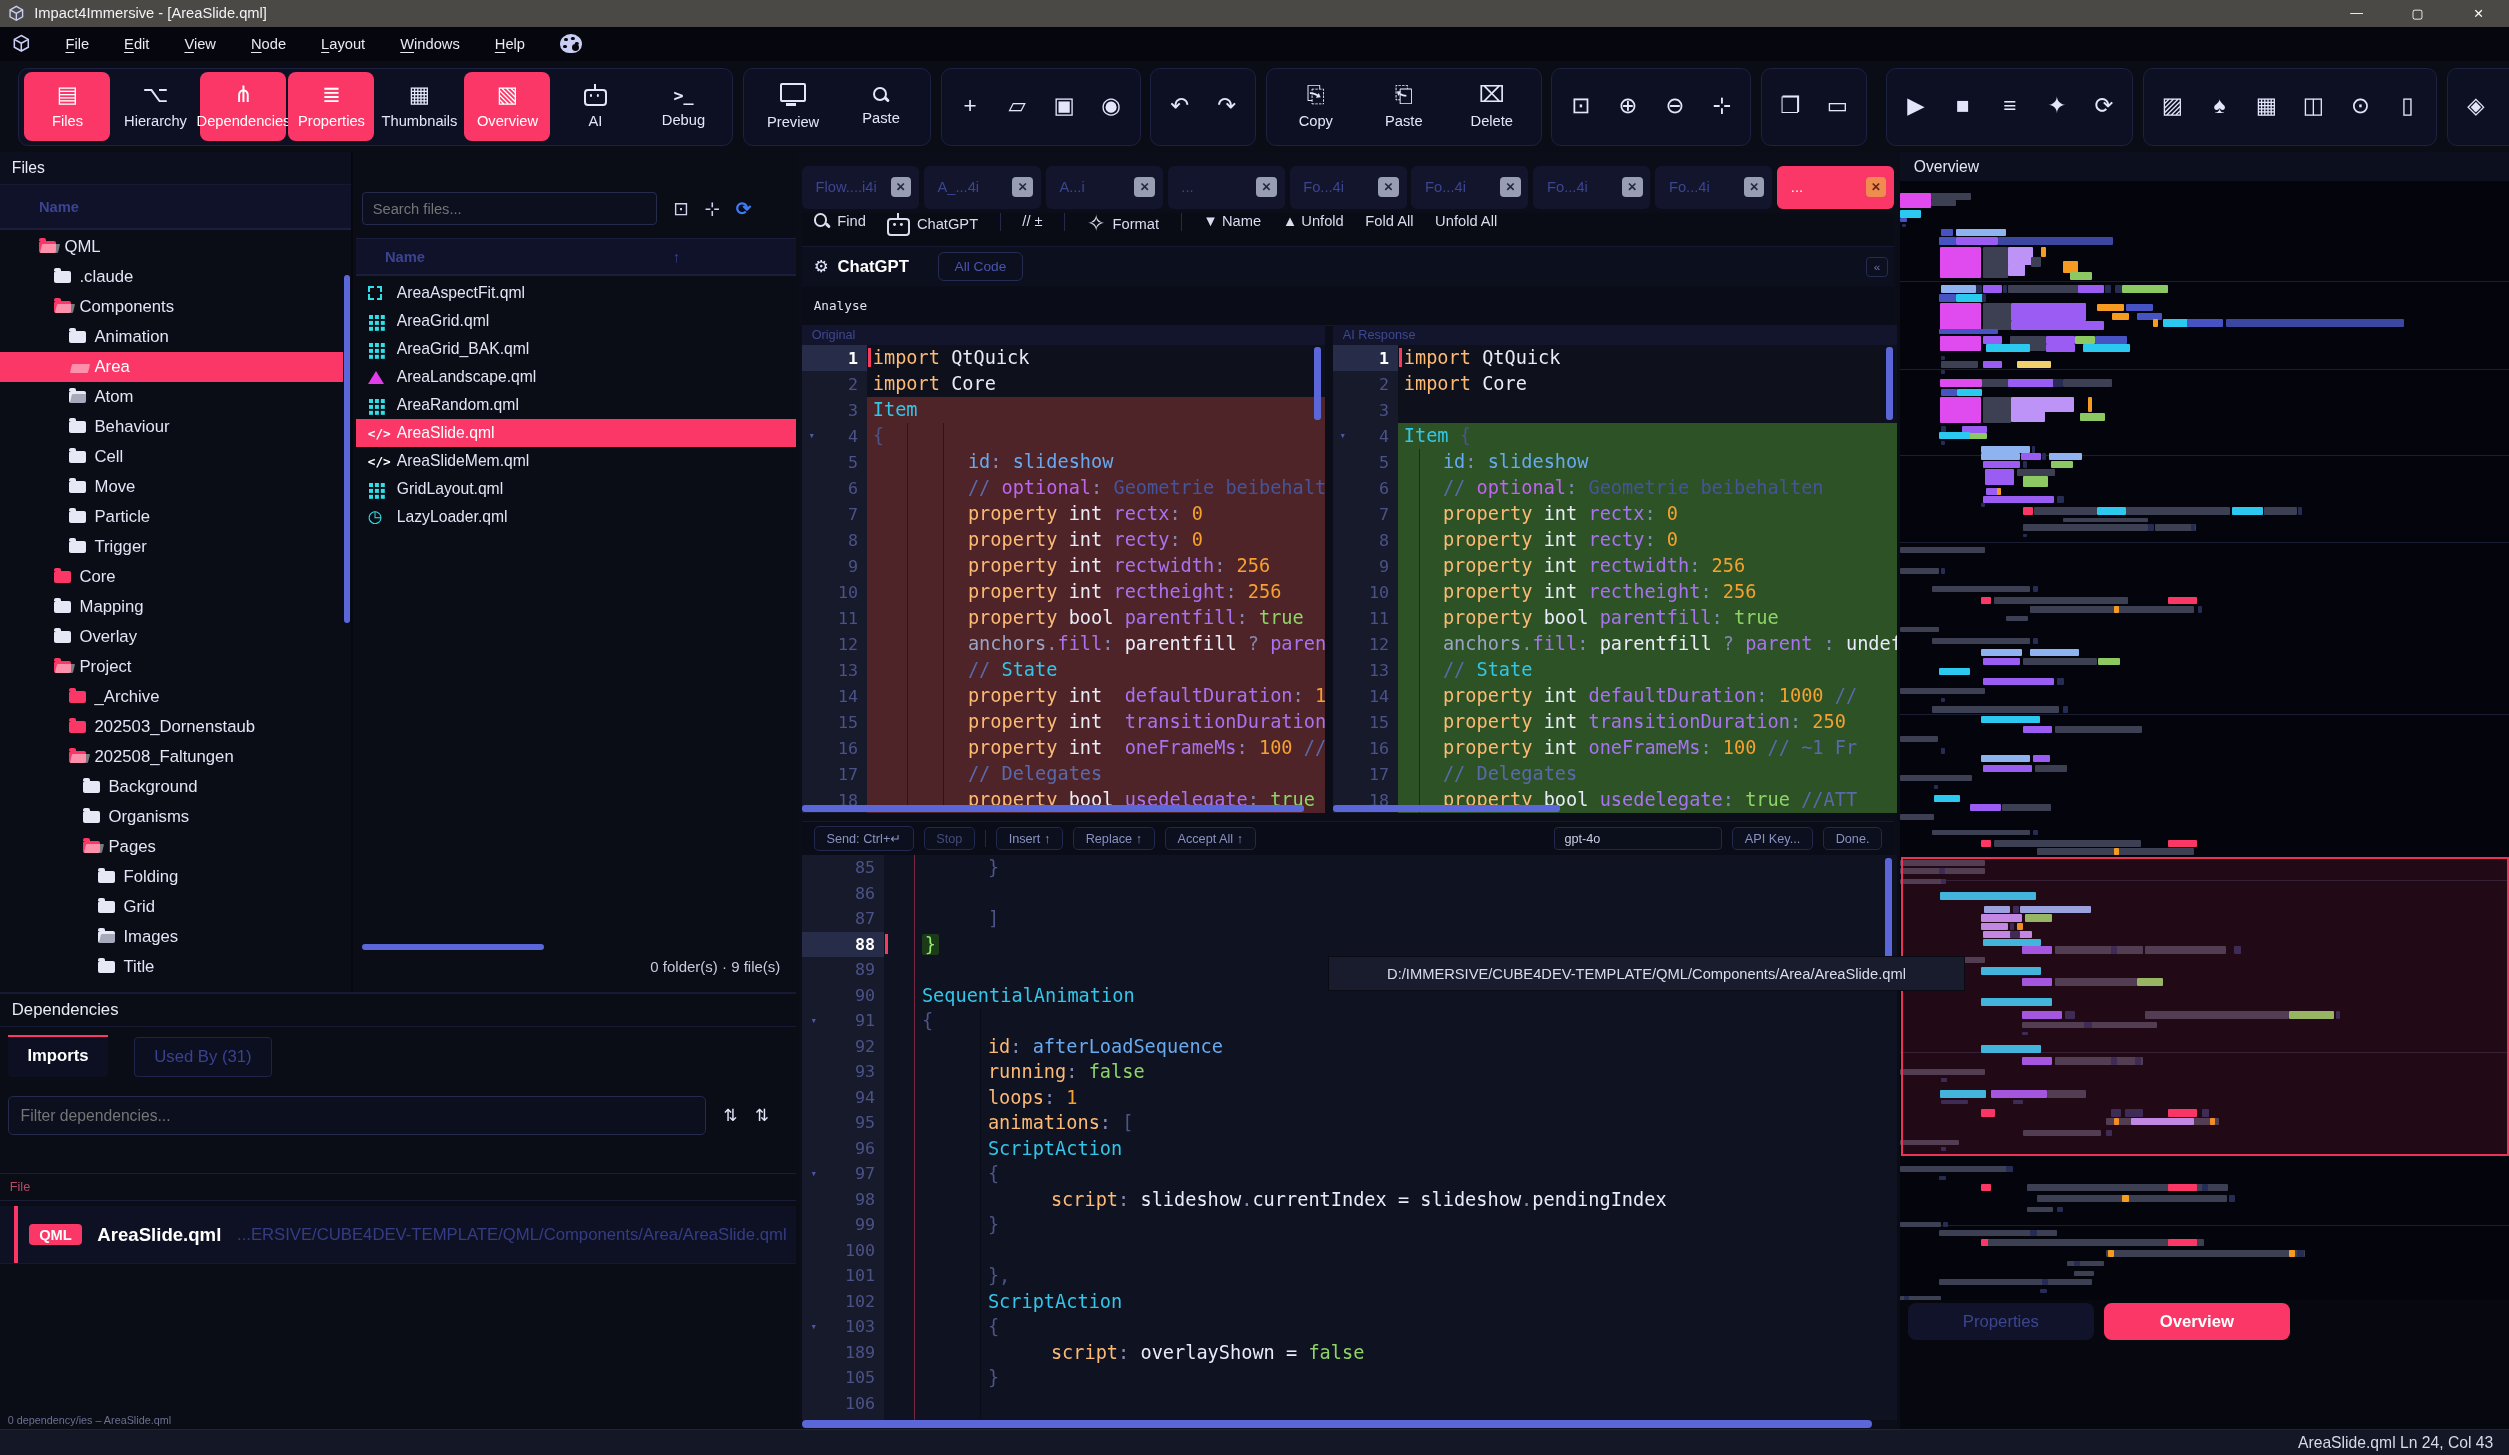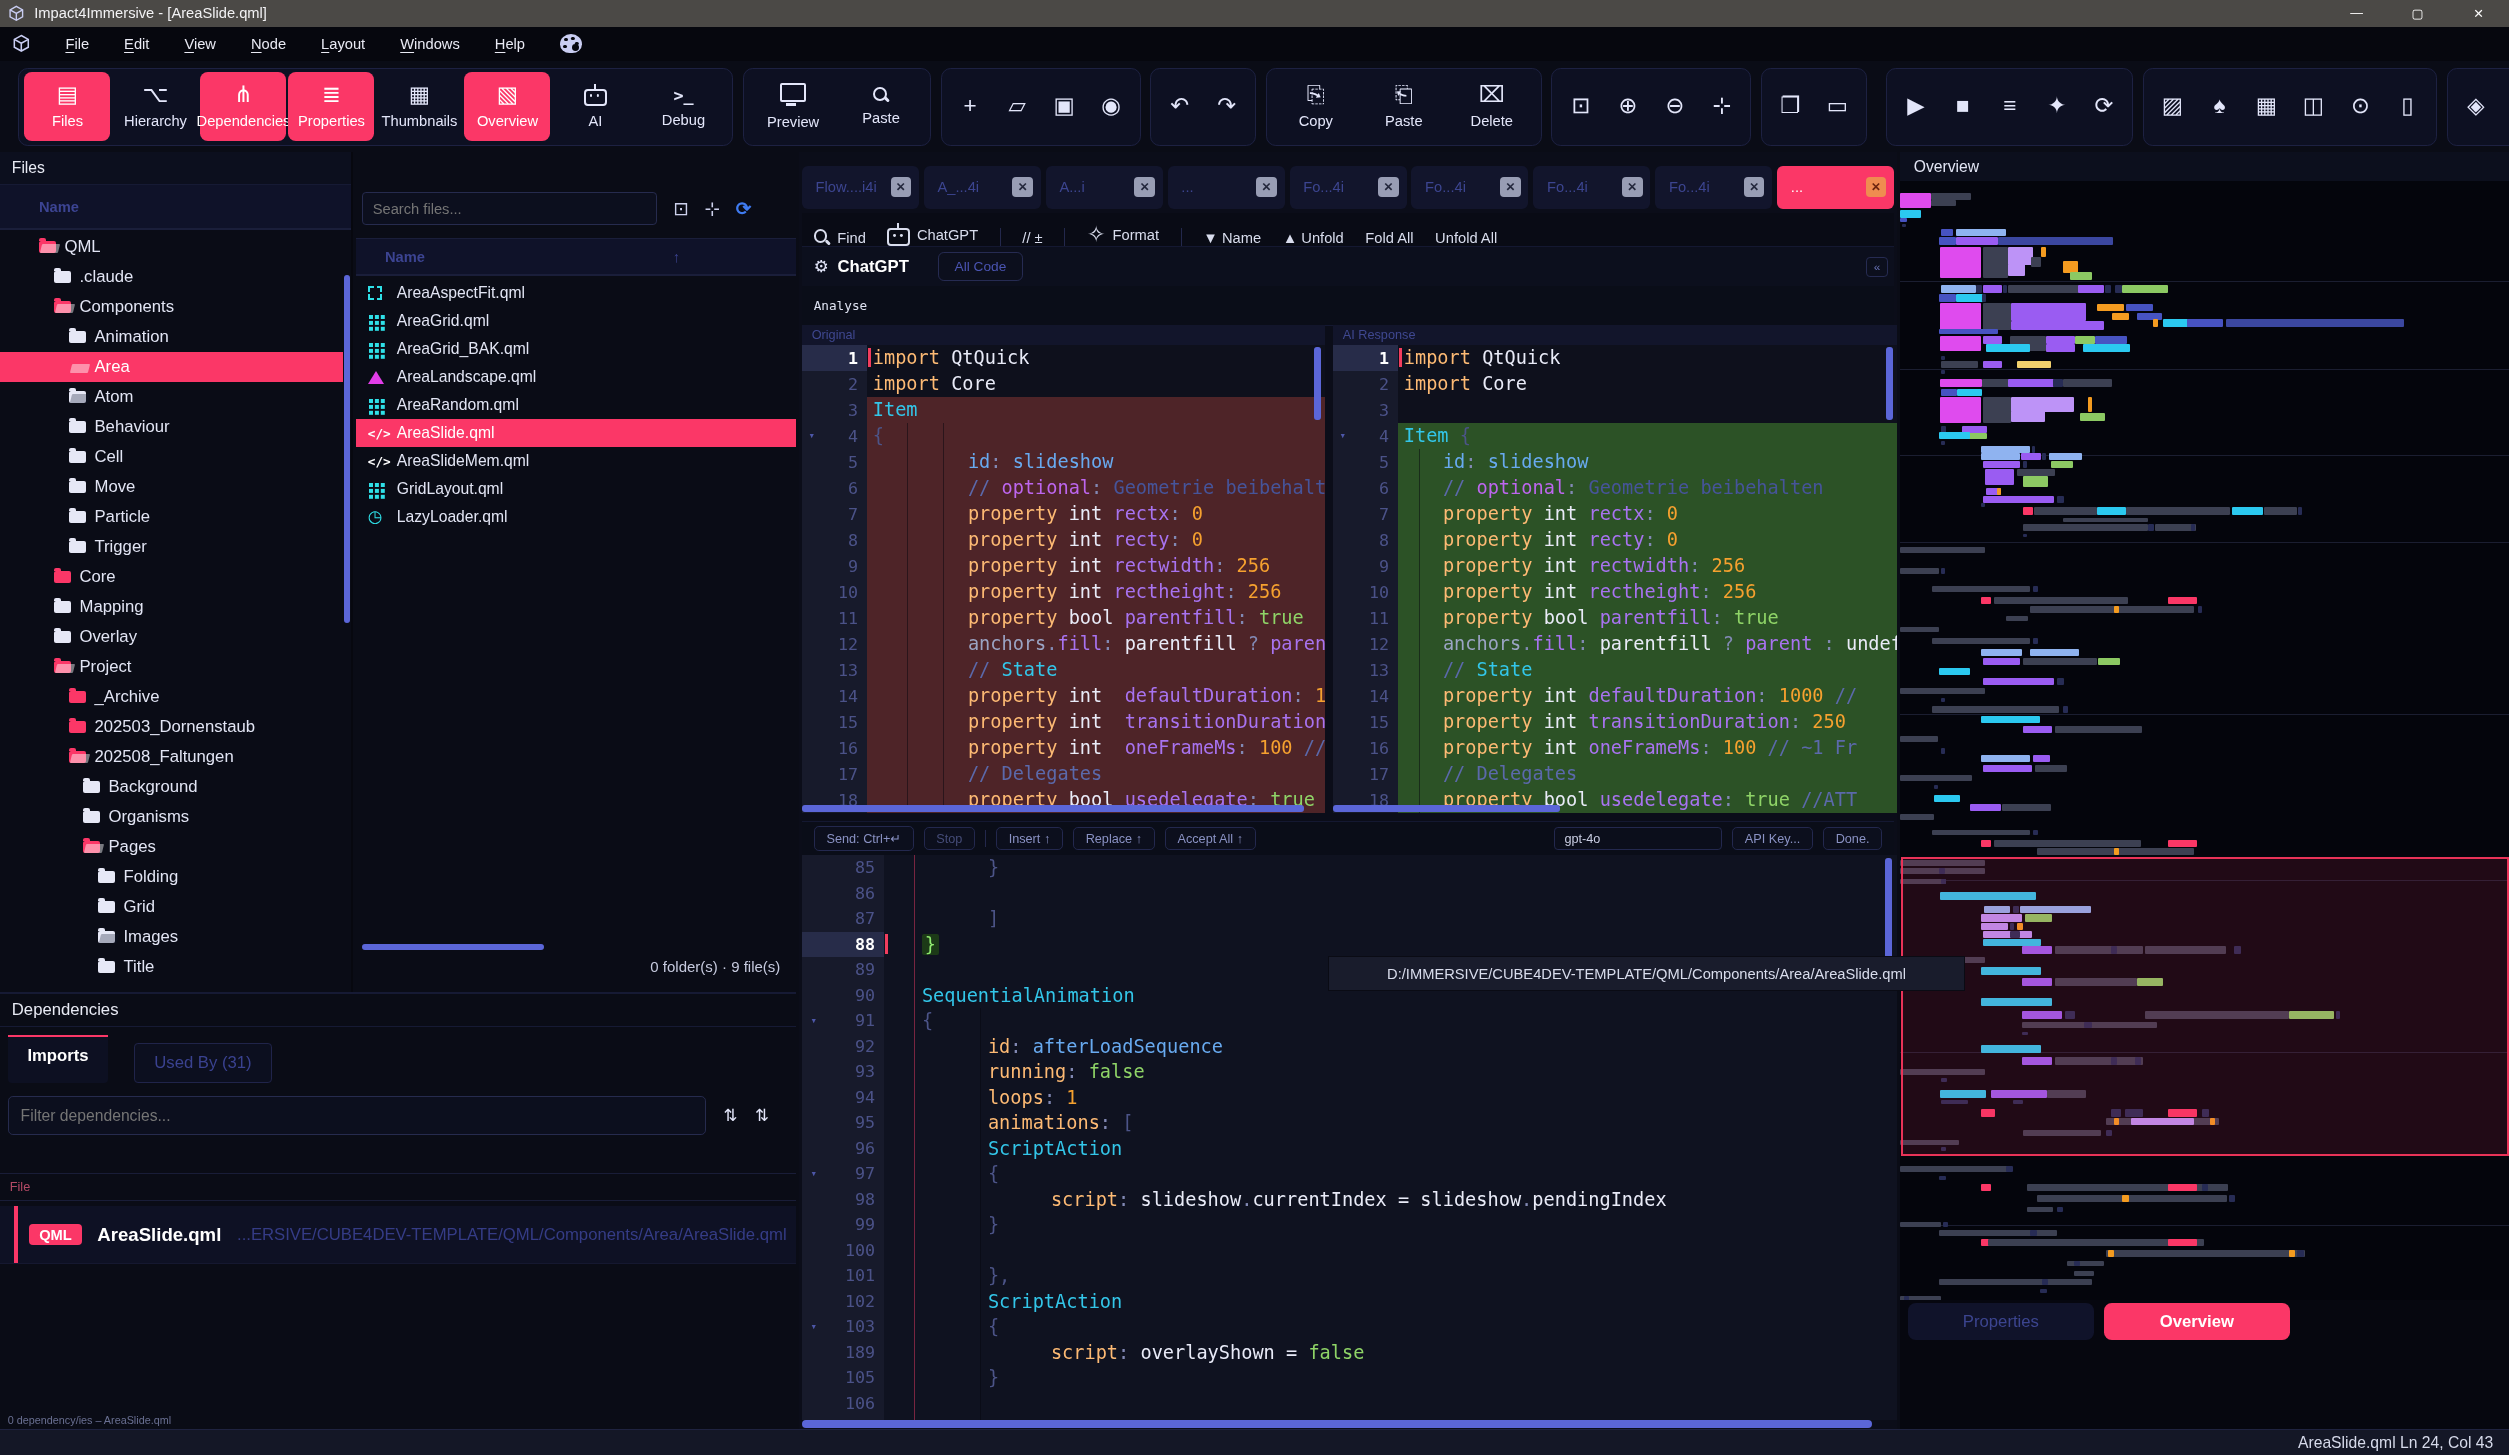--- a/index.html
+++ b/index.html
@@ -75,40 +75,40 @@
   .ic-clock{color:#2fe0e8;font-size:16.7px;line-height:1}
   .list-hbar{position:absolute;top:792px;left:5.9px;width:182px;height:5.9px;background:#5b66d8;border-radius:2.9px}
   .list-footer{position:absolute;top:806px;right:15.7px;font-size:15px;color:#c6cade}
 
   
   .deps-panel{position:absolute;left:0;top:840px;width:796px;height:437px;background:#0a0c16;border-top:2px solid #161a34;box-sizing:border-box}
   .deps-title{height:32px;display:flex;align-items:center;padding-left:11.8px;font-size:16.7px;color:#e8eaf4;border-bottom:1px solid #161a34}
   .deps-tabs{position:absolute;top:41px;left:7.8px;display:flex;gap:25.5px}
   .dtab{padding:8.8px 19.6px;font-size:16.7px}
   .dtab.active{color:#fff;font-weight:bold;border-top:2.9px solid #fb3767;background:#0d1022;border-radius:0 0 3.9px 3.9px}
-  .dtab.inactive{color:#3a4290;border:1px solid #20244a;border-radius:3.9px;background:#0c0f1f;margin-top:8px}
+  .dtab.inactive{color:#3a4290;border:1px solid #20244a;border-radius:3.9px;background:#0c0f1f;margin-top:2px}
   .deps-filter{position:absolute;top:101px;left:7.8px;right:7.8px;height:41px;display:flex;align-items:center;gap:17.6px}
   .deps-filter input{width:698px;height:39px;background:#0c0f1e;border:1px solid #262b4e;border-radius:4.9px;color:#9aa1c4;font-size:15.7px;padding:0 11.8px;outline:none;font-family:inherit;box-sizing:border-box}
   .updn{color:#e3e6fa;font-size:16.7px}
   .deps-colhead{position:absolute;top:179px;left:0;right:0;height:25.5px;border-top:1px solid #191d38;border-bottom:1px solid #191d38;display:flex;align-items:center;padding-left:9.8px;font-size:12.7px;color:#b44a66}
   .deps-row{position:absolute;top:212px;left:0;right:0;height:57px;background:#0e1124;display:flex;align-items:center;gap:15.7px;padding-left:15.7px;border-bottom:1px solid #151830}
   .deps-accent{width:3.9px;height:57px;background:#fb3767;position:absolute;left:13.7px;top:0}
   .qml-badge{background:#fb3767;color:#fff;font-weight:bold;font-size:14.7px;padding:2.9px 9.8px;border-radius:3.9px;margin-left:13.7px}
   .deps-name{font-size:18.6px;font-weight:bold;color:#fff}
   .deps-path{font-size:16.7px;color:#353c86}
   .deps-status{position:absolute;top:420px;left:7.8px;font-size:10.8px;color:#6a7092}
 
   
   .editor{position:absolute;left:799px;top:0;width:1098px;height:1277px;background:#0b0d19}
   .tabbar{position:absolute;top:13.7px;left:2.9px;right:2.9px;height:43px;display:flex;gap:4.9px}
   .tab{flex:1;background:#12152c;border-radius:5.9px;display:flex;align-items:center;justify-content:space-between;padding:0 7.8px 0 13.7px;font-size:14.7px;color:#3c4590;min-width:0}
   .tab.active{background:#fb3767;color:#fff}
   .tclose{width:20.6px;height:20.6px;border-radius:3.9px;background:#989db4;color:#23273c;font-size:11.8px;font-weight:bold;display:flex;align-items:center;justify-content:center;flex:0 0 auto}
   .tab.active .tclose{background:#ef8c50;color:#6b2410}
-  .codebar{position:absolute;top:61px;left:2.9px;right:2.9px;height:33px;display:flex;align-items:flex-end;gap:21.6px;padding-left:11.8px;font-size:14.7px;color:#d9dded;background:#090b15;border-bottom:1px solid #141831}
+  .codebar{position:absolute;top:61px;left:2.9px;right:2.9px;height:33px;display:flex;align-items:flex-start;gap:21.6px;padding-left:11.8px;font-size:14.7px;color:#d9dded;background:#090b15;border-bottom:1px solid #141831}
   .cbitem{display:flex;align-items:center;gap:6.9px}
   .cbsep{width:1px;height:17.6px;background:#23284c}
   .gpt-header{position:absolute;top:95px;left:2.9px;right:2.9px;height:39px;display:flex;align-items:center;padding-left:11.8px;background:#0c0f1d;border-bottom:1px solid #161a36}
   .gpt-title{font-size:16.7px;font-weight:bold;color:#fff;display:flex;gap:8.8px;align-items:center}
   .gear{font-size:16.7px;color:#e3e6fa;font-weight:normal}
   .allcode{border:1px solid #262b52;border-radius:5.9px;color:#4a54b2;font-size:13.7px;padding:5.9px 15.7px;margin-left:29px}
   .collapse-btn{margin-left:auto;margin-right:5.9px;border:1px solid #262b52;border-radius:3.9px;color:#6a73b8;font-size:11.8px;padding:2px 6.9px}
   .analyse-row{position:absolute;top:134px;left:2.9px;right:2.9px;height:39px;background:#0a0d18;border-bottom:1px solid #141831;display:flex;align-items:center;padding-left:11.8px;font-family:"DejaVu Sans Mono",monospace;font-size:12.7px;color:#dfe3f2}
   .dh{position:absolute;top:173px;height:19.6px;background:#12152b;color:#3f4890;font-size:12.7px;display:flex;align-items:center;padding-left:9.8px;box-sizing:border-box}
   .dh.left{left:2.9px;width:523px}.dh.right{left:534px;width:564px}

